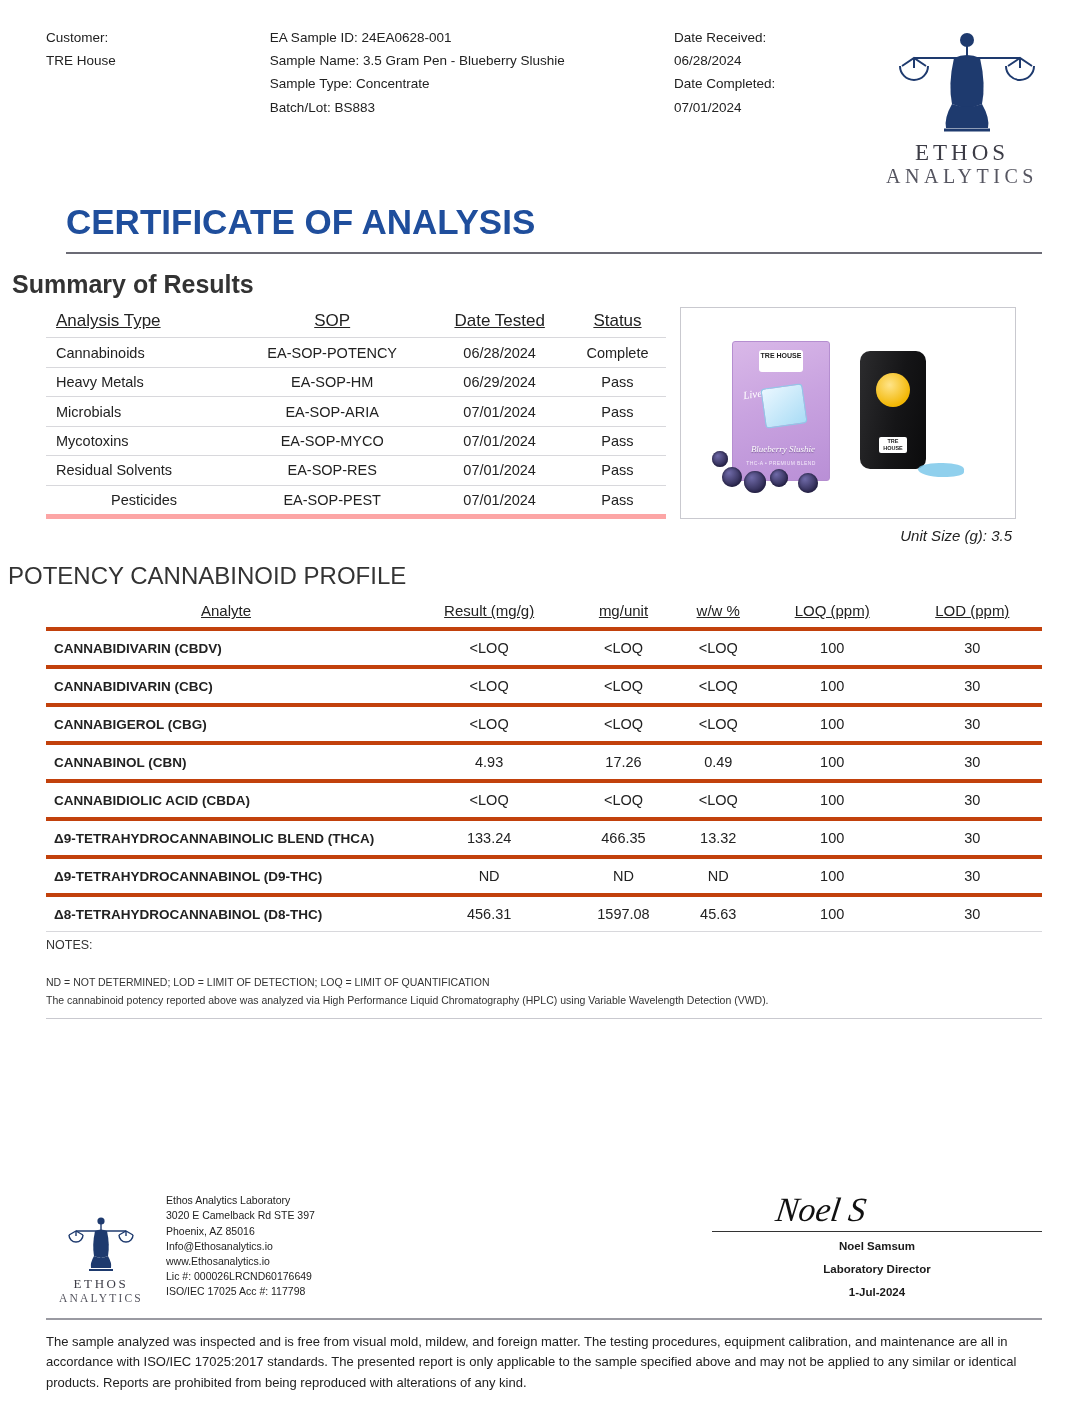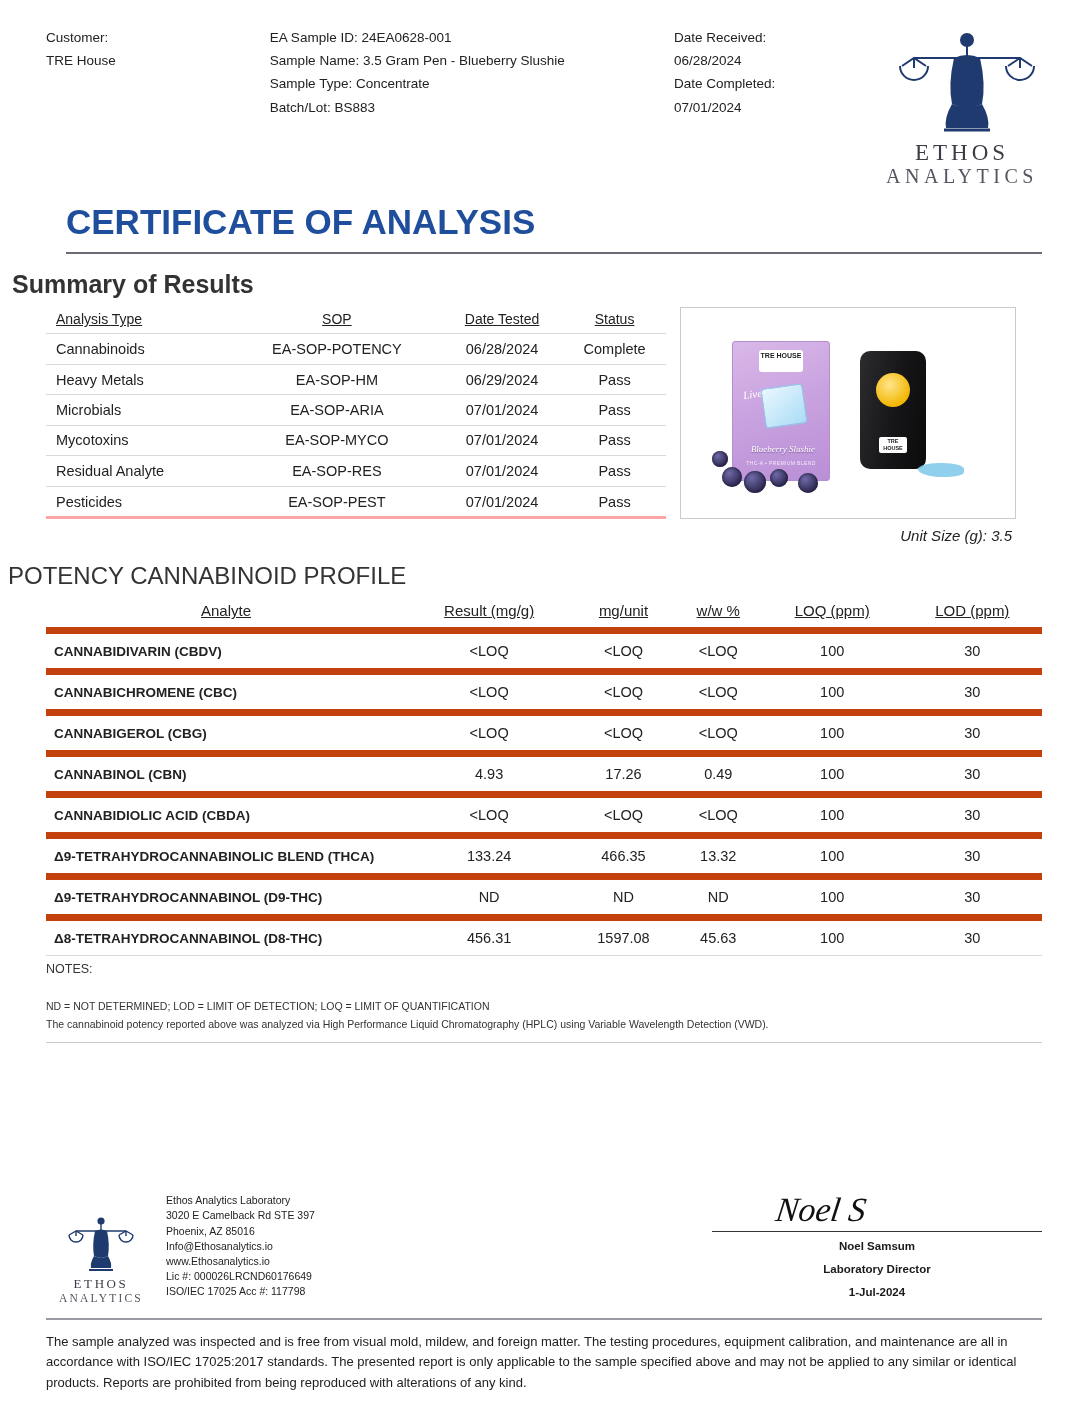--- a/index.html
+++ b/index.html
@@ -113,32 +113,32 @@
     border-collapse: collapse;
   }
   .summary-table {
     width: 620px;
     font-size: 14.5px;
   }
   .summary-table th {
     font-weight: normal;
     text-decoration: underline;
     padding: 4px 2px 6px 2px;
-    font-size: 14px;
+    font-size: 17px;
     color: #222;
   }
   .summary-table th.left { text-align: left; padding-left: 10px; }
   .summary-table td {
     padding: 6px 2px;
     border-top: 1px solid #d8d8dc;
     text-align: center;
     color: #222;
   }
   .summary-table td.left { text-align: left; padding-left: 10px; }
-  .summary-table tr:last-child td { border-bottom: 3px solid #fca5a5; }
+  .summary-table tr:last-child td { border-bottom: 5px solid #fca5a5; text-align: center; }
 
   .prod-box {
     width: 336px;
     border: 1px solid #c9c9cf;
     box-sizing: border-box;
     height: 212px;
     display: flex;
     align-items: center;
     justify-content: center;
     background: #fff;
@@ -164,21 +164,21 @@
   }
   .potency-table th {
     font-weight: normal;
     text-decoration: underline;
     font-size: 15px;
     padding: 6px 4px 8px 4px;
     color: #222;
   }
   .potency-table th.analyte { text-align: center; width: 352px; }
   .potency-table td {
-    border-top: 7px solid #c2410c;
+    border-top: 4px solid #c2410c;
     padding: 9px 4px;
     text-align: center;
     color: #222;
     font-size: 14.5px;
   }
   .potency-table td.analyte {
     text-align: left;
     font-weight: bold;
     font-size: 13.5px;
     padding-left: 8px;
@@ -427,21 +427,21 @@
             <td>07/01/2024</td>
             <td>Pass</td>
           </tr>
           <tr>
             <td class="left">Mycotoxins</td>
             <td>EA-SOP-MYCO</td>
             <td>07/01/2024</td>
             <td>Pass</td>
           </tr>
           <tr>
-            <td class="left">Residual Analyte</td>
+            <td class="left">Residual Solvents</td>
             <td>EA-SOP-RES</td>
             <td>07/01/2024</td>
             <td>Pass</td>
           </tr>
           <tr>
             <td class="left">Pesticides</td>
             <td>EA-SOP-PEST</td>
             <td>07/01/2024</td>
             <td>Pass</td>
           </tr>
@@ -490,21 +490,21 @@
         <tbody>
           <tr>
             <td class="analyte">CANNABIDIVARIN (CBDV)</td>
             <td>&lt;LOQ</td>
             <td>&lt;LOQ</td>
             <td>&lt;LOQ</td>
             <td>100</td>
             <td>30</td>
           </tr>
           <tr>
-            <td class="analyte">CANNABICHROMENE (CBC)</td>
+            <td class="analyte">CANNABIDIVARIN (CBC)</td>
             <td>&lt;LOQ</td>
             <td>&lt;LOQ</td>
             <td>&lt;LOQ</td>
             <td>100</td>
             <td>30</td>
           </tr>
           <tr>
             <td class="analyte">CANNABIGEROL (CBG)</td>
             <td>&lt;LOQ</td>
             <td>&lt;LOQ</td>

